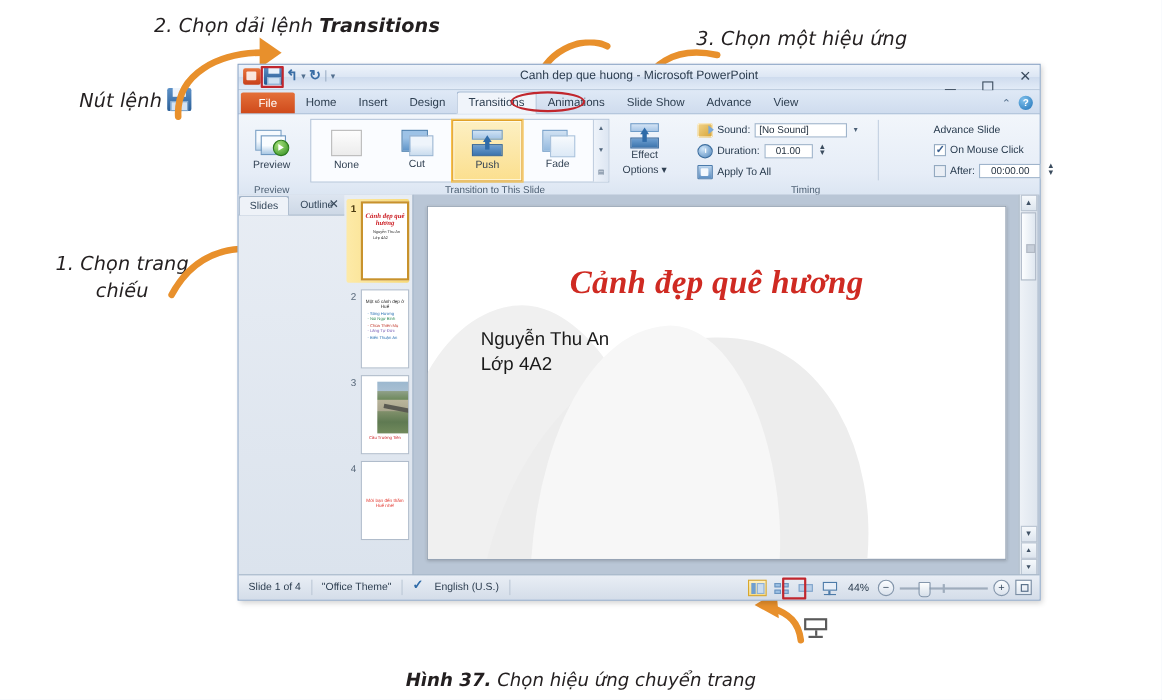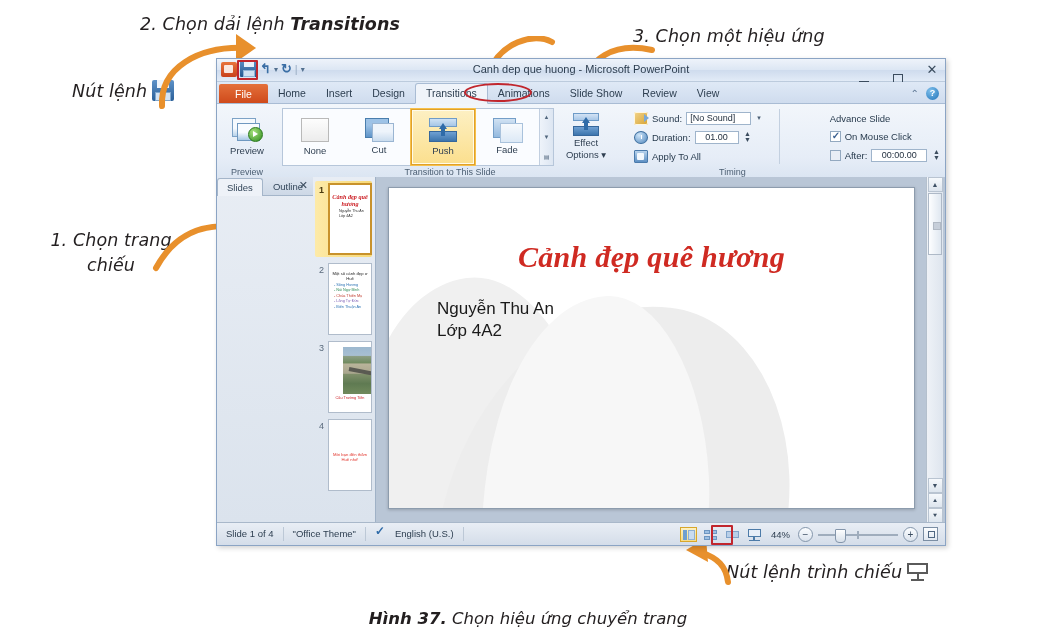--- a/index.html
+++ b/index.html
@@ -294,21 +294,21 @@
   }
   .ic-apply::after{
     content:""; position:absolute; left:2px; top:2px; width:7px; height:7px; background:#f3f8fd; border-radius:1px;
   }
   .tlabel { color: #273a4d; white-space: nowrap; }
   .tfield {
     background: #fff; border: 1px solid #9fb4cb; height: 13px; line-height: 13px;
     padding: 0 3px; font-size: 9px; color: #1d2b3a; box-sizing: border-box;
     display: flex; align-items: center;
   }
-  .tfield.sound { width: 65px; justify-content: flex-start; }
+  .tfield.sound { width: 84px; justify-content: flex-start; }
   .tfield.dur { width: 44px; justify-content: center; }
   .tfield.after { width: 56px; justify-content: center; }
   .spin {
     width: 10px; height: 14px; display: flex; flex-direction: column; justify-content: center;
     align-items: center; color: #3b4c5e; line-height: 6px; font-size: 7px;
   }
   .dd-caret { color: #4a5f75; font-size: 7px; padding: 0 2px; }
 
   .adv-title { font-size: 9.5px; color: #273a4d; margin-bottom: 1px; }
   .chk {
@@ -547,21 +547,21 @@
 <div class="annot" style="left:72px; top:80px;">
   <span>Nút lệnh</span><span class="floppy-glyph"><span class="body"></span><span class="shutter"></span><span class="label"></span></span>
 </div>
 
 <div class="annot annot-center" style="left:36px; top:228px; width:150px; line-height:25px;">
   <span>1. Chọn trang</span><br>
   <span>chiếu</span>
 </div>
 
 <div class="annot" style="left:726px; top:562px;">
-  <span>Nút lệnh trình chiếu</span><span class="proj-glyph"><span class="screen"></span><span class="stand"></span><span class="base"></span></span>
+  <span class="proj-glyph"><span class="screen"></span><span class="stand"></span><span class="base"></span></span>
 </div>
 
 <svg class="arrow" style="left:150px; top:32px;" width="130" height="80" viewBox="0 0 130 80">
   <path d="M12,74 C10,36 48,14 96,16" stroke="#e8902c" stroke-width="6" fill="none" stroke-linecap="round"></path>
   <path d="M86,2 L106,16 L86,30 Z" fill="#e8902c"></path>
 </svg>
 
 <svg class="arrow" style="left:430px; top:36px;" width="130" height="66" viewBox="0 0 130 66">
   <path d="M122,6 C104,-4 70,6 58,38" stroke="#e8902c" stroke-width="6" fill="none" stroke-linecap="round"></path>
   <path d="M46,30 L60,58 L72,32 Z" fill="#e8902c"></path>
@@ -603,21 +603,21 @@
   </div>
 
   <div class="tabstrip">
     <div class="tab tab-file">File</div>
     <div class="tab">Home</div>
     <div class="tab">Insert</div>
     <div class="tab">Design</div>
     <div class="tab tab-active">Transitions</div>
     <div class="tab">Animations</div>
     <div class="tab">Slide Show</div>
-    <div class="tab">Review</div>
+    <div class="tab">Advance</div>
     <div class="tab">View</div>
     <div class="tabstrip-right">
       <span class="up-chevron">⌃</span>
       <span class="help-circle">?</span>
     </div>
   </div>
 
   <div class="ribbon">
 
     <div class="rgroup" style="width:60px;">

